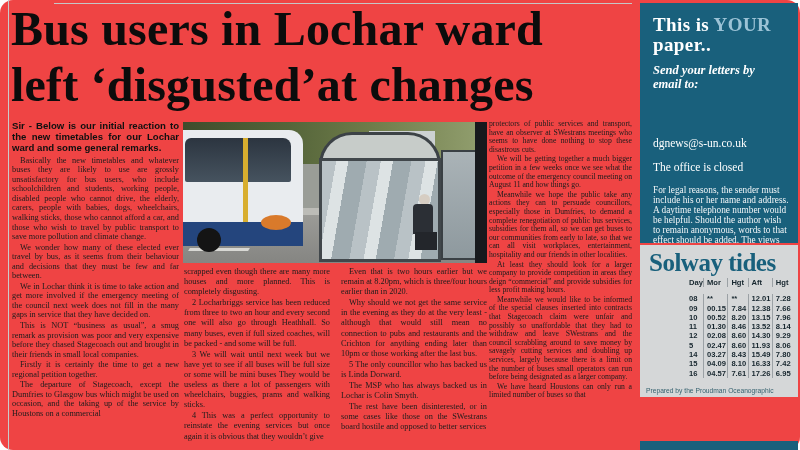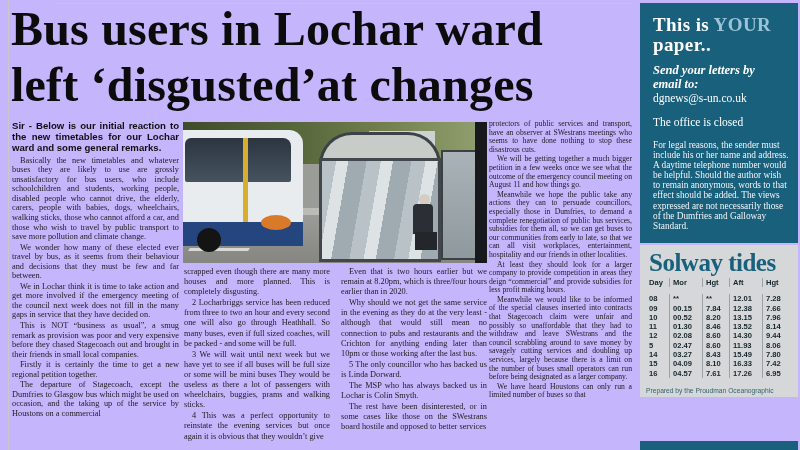--- a/index.html
+++ b/index.html
@@ -1,18 +1,18 @@
 <!DOCTYPE html>
 <html><head>
 <meta charset="utf-8">
 <style>
   html,body{margin:0;padding:0;}
   body{width:800px;height:450px;overflow:hidden;background:#fdfdfd;position:relative;
        font-family:"Liberation Serif",serif;-webkit-font-smoothing:antialiased;}
-  .page{position:absolute;inset:0;background:#c4b5fd;}
+  .page{position:absolute;inset:0;background:#ef4444;border-radius:13px;}
   .vline{position:absolute;left:8px;top:0;width:1px;height:450px;background:#c9c9c9;}
   .hline{position:absolute;left:54px;top:3px;width:578px;height:1px;background:#c6c6c6;}
 
   
   .headline{position:absolute;left:11px;top:1px;width:628px;color:#0c0c0c;
             font-family:"Liberation Serif",serif;font-weight:700;font-size:48px;
             line-height:56px;letter-spacing:0.2px;white-space:nowrap;}
 
   
   .col{position:absolute;color:#1c1c1c;text-align:justify;overflow:hidden;}
@@ -53,30 +53,30 @@
   .ph-person-body{position:absolute;left:230px;top:82px;width:20px;height:30px;background:#2b2f35;border-radius:4px 4px 0 0;}
   .ph-person-legs{position:absolute;left:232px;top:110px;width:22px;height:18px;background:#23262b;}
   .ph-pole-right{position:absolute;left:292px;top:0;width:12px;height:141px;background:#17191d;}
 
   
   .sidebar-teal{position:absolute;left:640px;top:3px;width:158px;height:240px;background:#19607c;
                 color:#fff;box-sizing:border-box;padding:12px 9px 0 13px;overflow:hidden;}
   .mast{font-weight:700;font-size:19px;line-height:20px;letter-spacing:0.4px;}
   .mast .your{color:#9cc3d6;}
   .send{margin-top:9px;font-weight:700;font-size:12.5px;line-height:13.5px;width:118px;font-style:italic;}
-  .email{font-size:11.5px;line-height:14px;font-weight:400;}
+  .email{font-size:11.5px;line-height:14px;font-weight:400;margin-top:45px;}
   .office{margin-top:11px;font-size:11.5px;line-height:13px;}
   .legal{margin-top:11px;font-size:9.3px;line-height:10.1px;width:137px;color:#f1f5f7;}
 
   .tides-box{position:absolute;left:640px;top:245px;width:158px;height:152px;background:#d5d7d8;
              box-sizing:border-box;padding:4px 6px 0 6px;overflow:hidden;}
   .tides-title{font-weight:700;font-size:25px;line-height:27px;color:#19607c;letter-spacing:-0.5px;margin-left:3px;}
   .tides-table{margin-top:2px;font-family:"Liberation Sans",sans-serif;font-weight:700;
                font-size:7.6px;color:#16262e;}
-  .t-row{display:flex;line-height:9.3px;}
+  .t-row{display:flex;line-height:9.3px;margin-left:40px;}
   .t-head{margin-bottom:7px;}
   .tc{padding-left:3px;box-sizing:border-box;border-right:1px solid #9ba1a5;}
   .c0{width:24px;}.c1{width:33px;}.c2{width:27px;}.c3{width:33px;}
   .c4{width:26px;border-right:none;}
   .tides-note{margin-top:8px;font-size:6.7px;line-height:9px;color:#35616f;
               font-family:"Liberation Sans",sans-serif;width:142px;}
   .teal-sliver{position:absolute;left:640px;top:441px;width:158px;height:9px;background:#19607c;}
 </style>
 </head>
 <body>
@@ -207,21 +207,21 @@
               <span class="tc c2">8.46</span>
               <span class="tc c3">13.52</span>
               <span class="tc c4">8.14</span>
             </div>
 
             <div class="t-row">
               <span class="tc c0">12</span>
               <span class="tc c1">02.08</span>
               <span class="tc c2">8.60</span>
               <span class="tc c3">14.30</span>
-              <span class="tc c4">9.44</span>
+              <span class="tc c4">9.29</span>
             </div>
 
             <div class="t-row">
               <span class="tc c0">5</span>
               <span class="tc c1">02.47</span>
               <span class="tc c2">8.60</span>
               <span class="tc c3">11.93</span>
               <span class="tc c4">8.06</span>
             </div>
 

